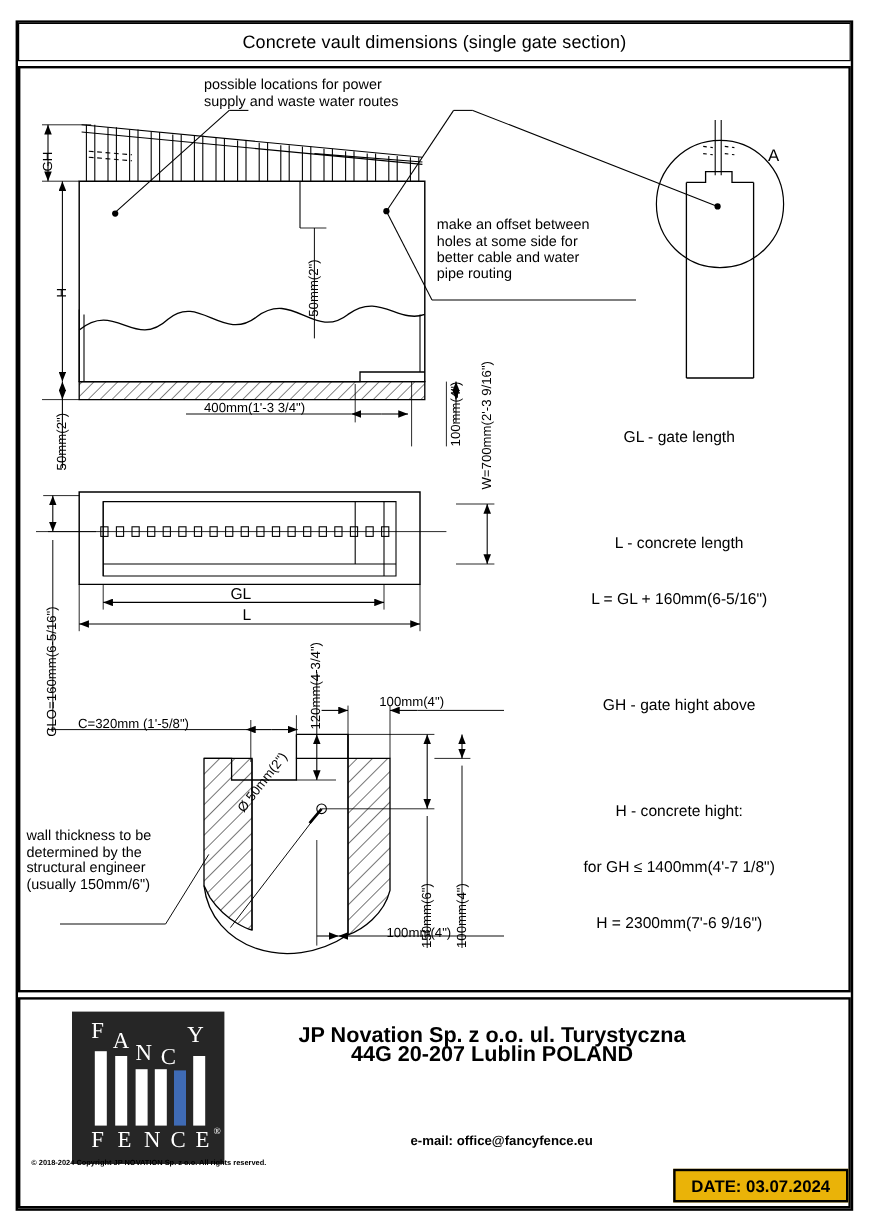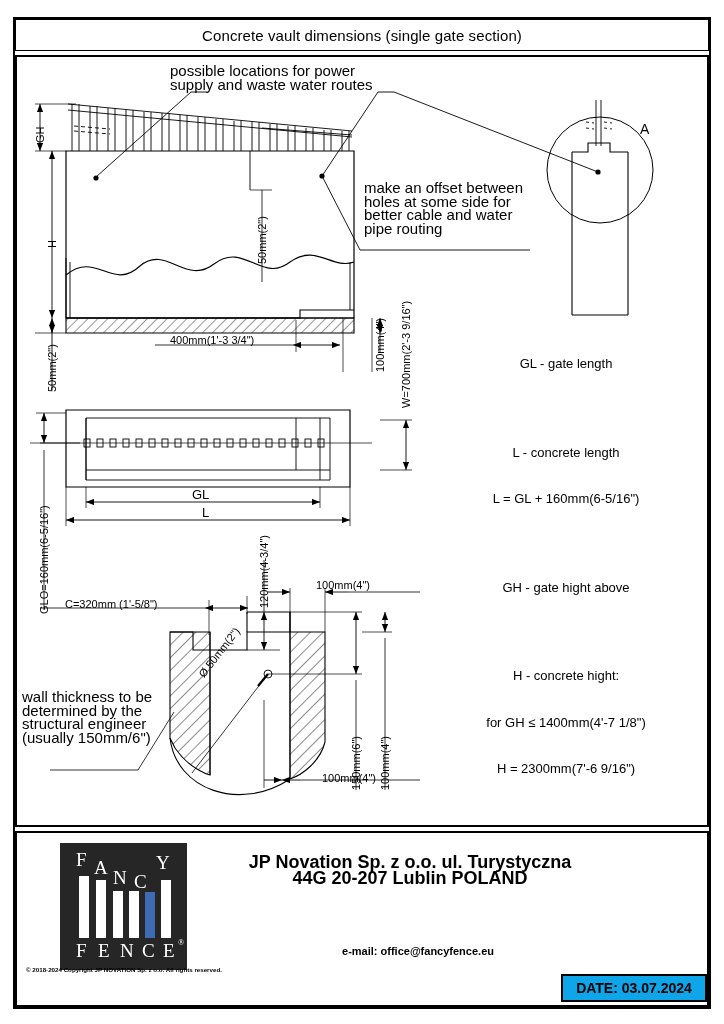--- a/index.html
+++ b/index.html
@@ -32,21 +32,21 @@
   .titleblock-box{
     position:absolute;left:15px;top:831px;width:694px;height:176px;
     border:2px solid #000;box-sizing:border-box;
   }
   
   .draw{position:absolute;left:0;top:0;width:724px;height:1024px;overflow:visible;}
   
   .t{position:absolute;font-size:11.5px;line-height:13px;white-space:pre;}
   .dim{position:absolute;font-size:11px;line-height:12px;white-space:pre;}
   .rot{transform-origin:0 0;transform:rotate(-90deg);}
-  .note{position:absolute;font-size:15px;line-height:13.5px;white-space:pre;}
+  .note{position:absolute;font-size:12px;line-height:13.5px;white-space:pre;}
   
   .legend{
     position:absolute;left:430px;top:325px;width:272px;
     text-align:center;font-size:13px;line-height:15.5px;
   }
   .legend .grp{margin-bottom:11px;}
   .legend .grp:last-child{margin-bottom:0;}
   .legend div{white-space:pre;}
   
   .logo{
@@ -67,21 +67,21 @@
     font-weight:bold;font-size:18px;line-height:15.5px;
   }
   .email{
     position:absolute;left:248px;top:945px;width:340px;text-align:center;
     font-weight:bold;font-size:11px;
   }
   .date-box{
     position:absolute;left:561px;top:974px;width:146px;height:28px;
     border:2px solid #000;box-sizing:border-box;
     display:flex;align-items:center;justify-content:center;
-    font-weight:bold;font-size:14px;background:#0ea5e9;
+    font-weight:bold;font-size:14px;background:#eab308;
   }
 </style>
 </head>
 <body>
 
 <div class="sheet">
 
   <div class="frame-outer"></div>
   <div class="title-bar">
     <span>Concrete vault dimensions (single gate section)</span>

